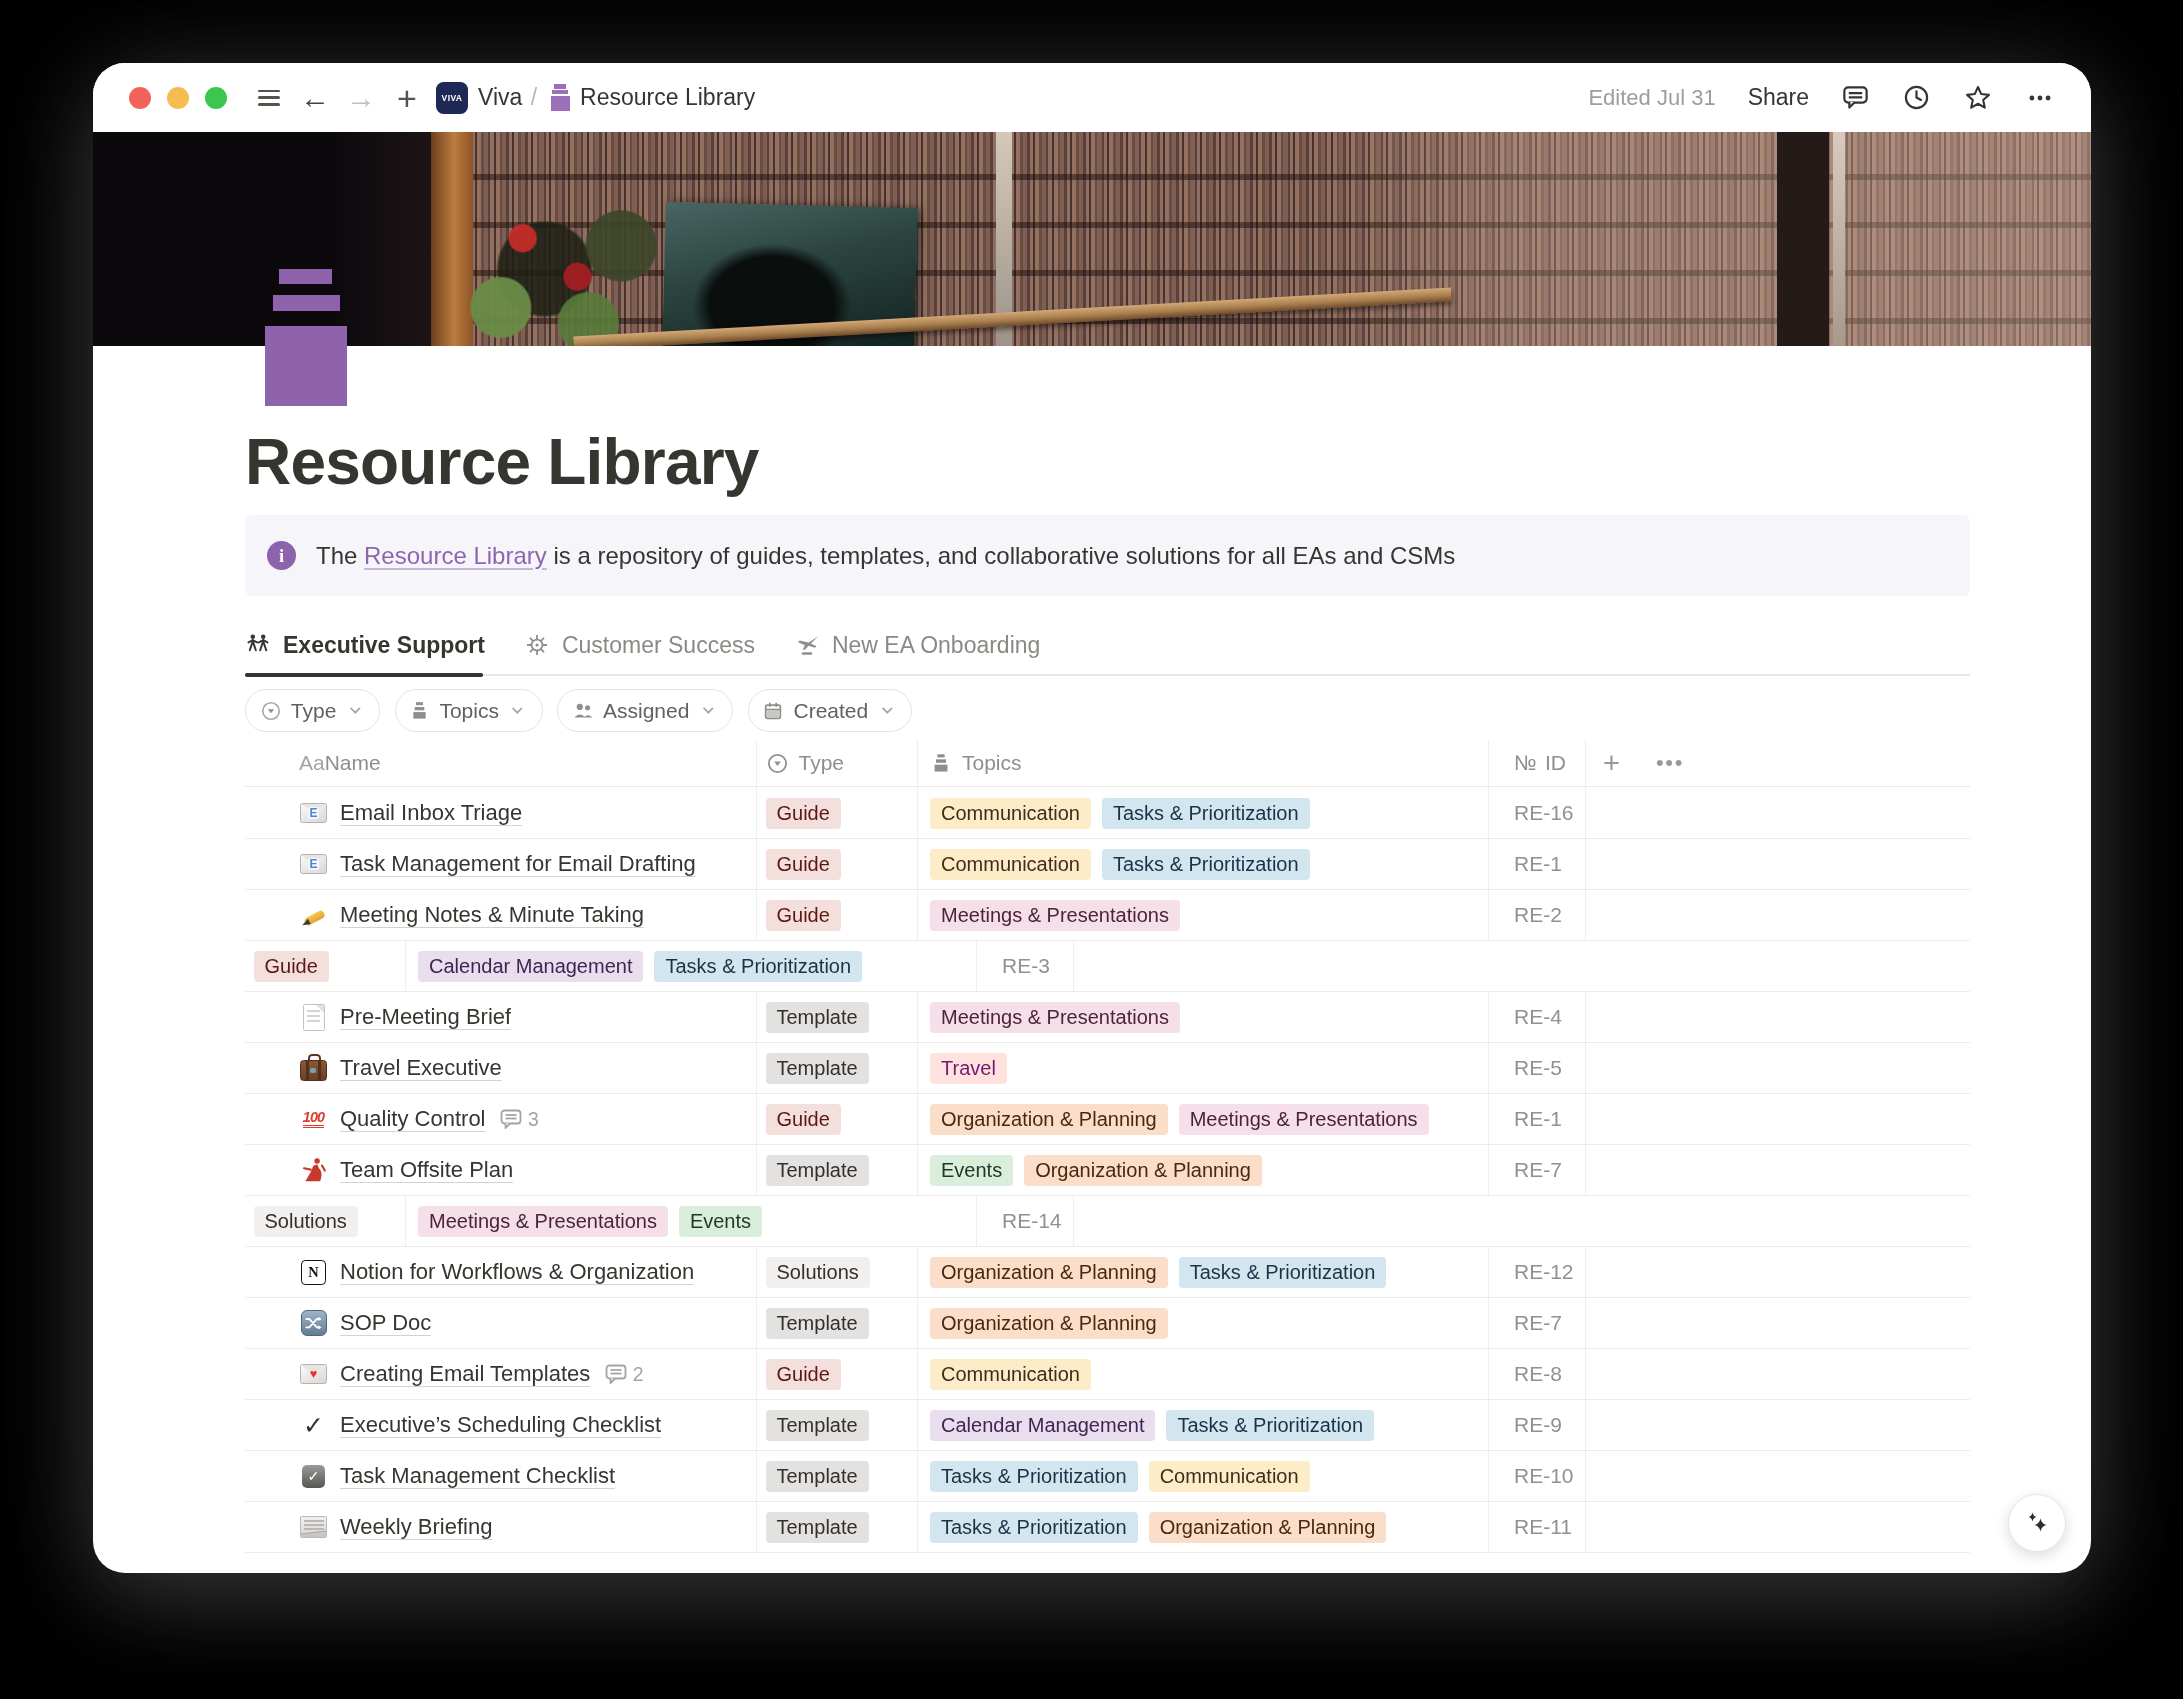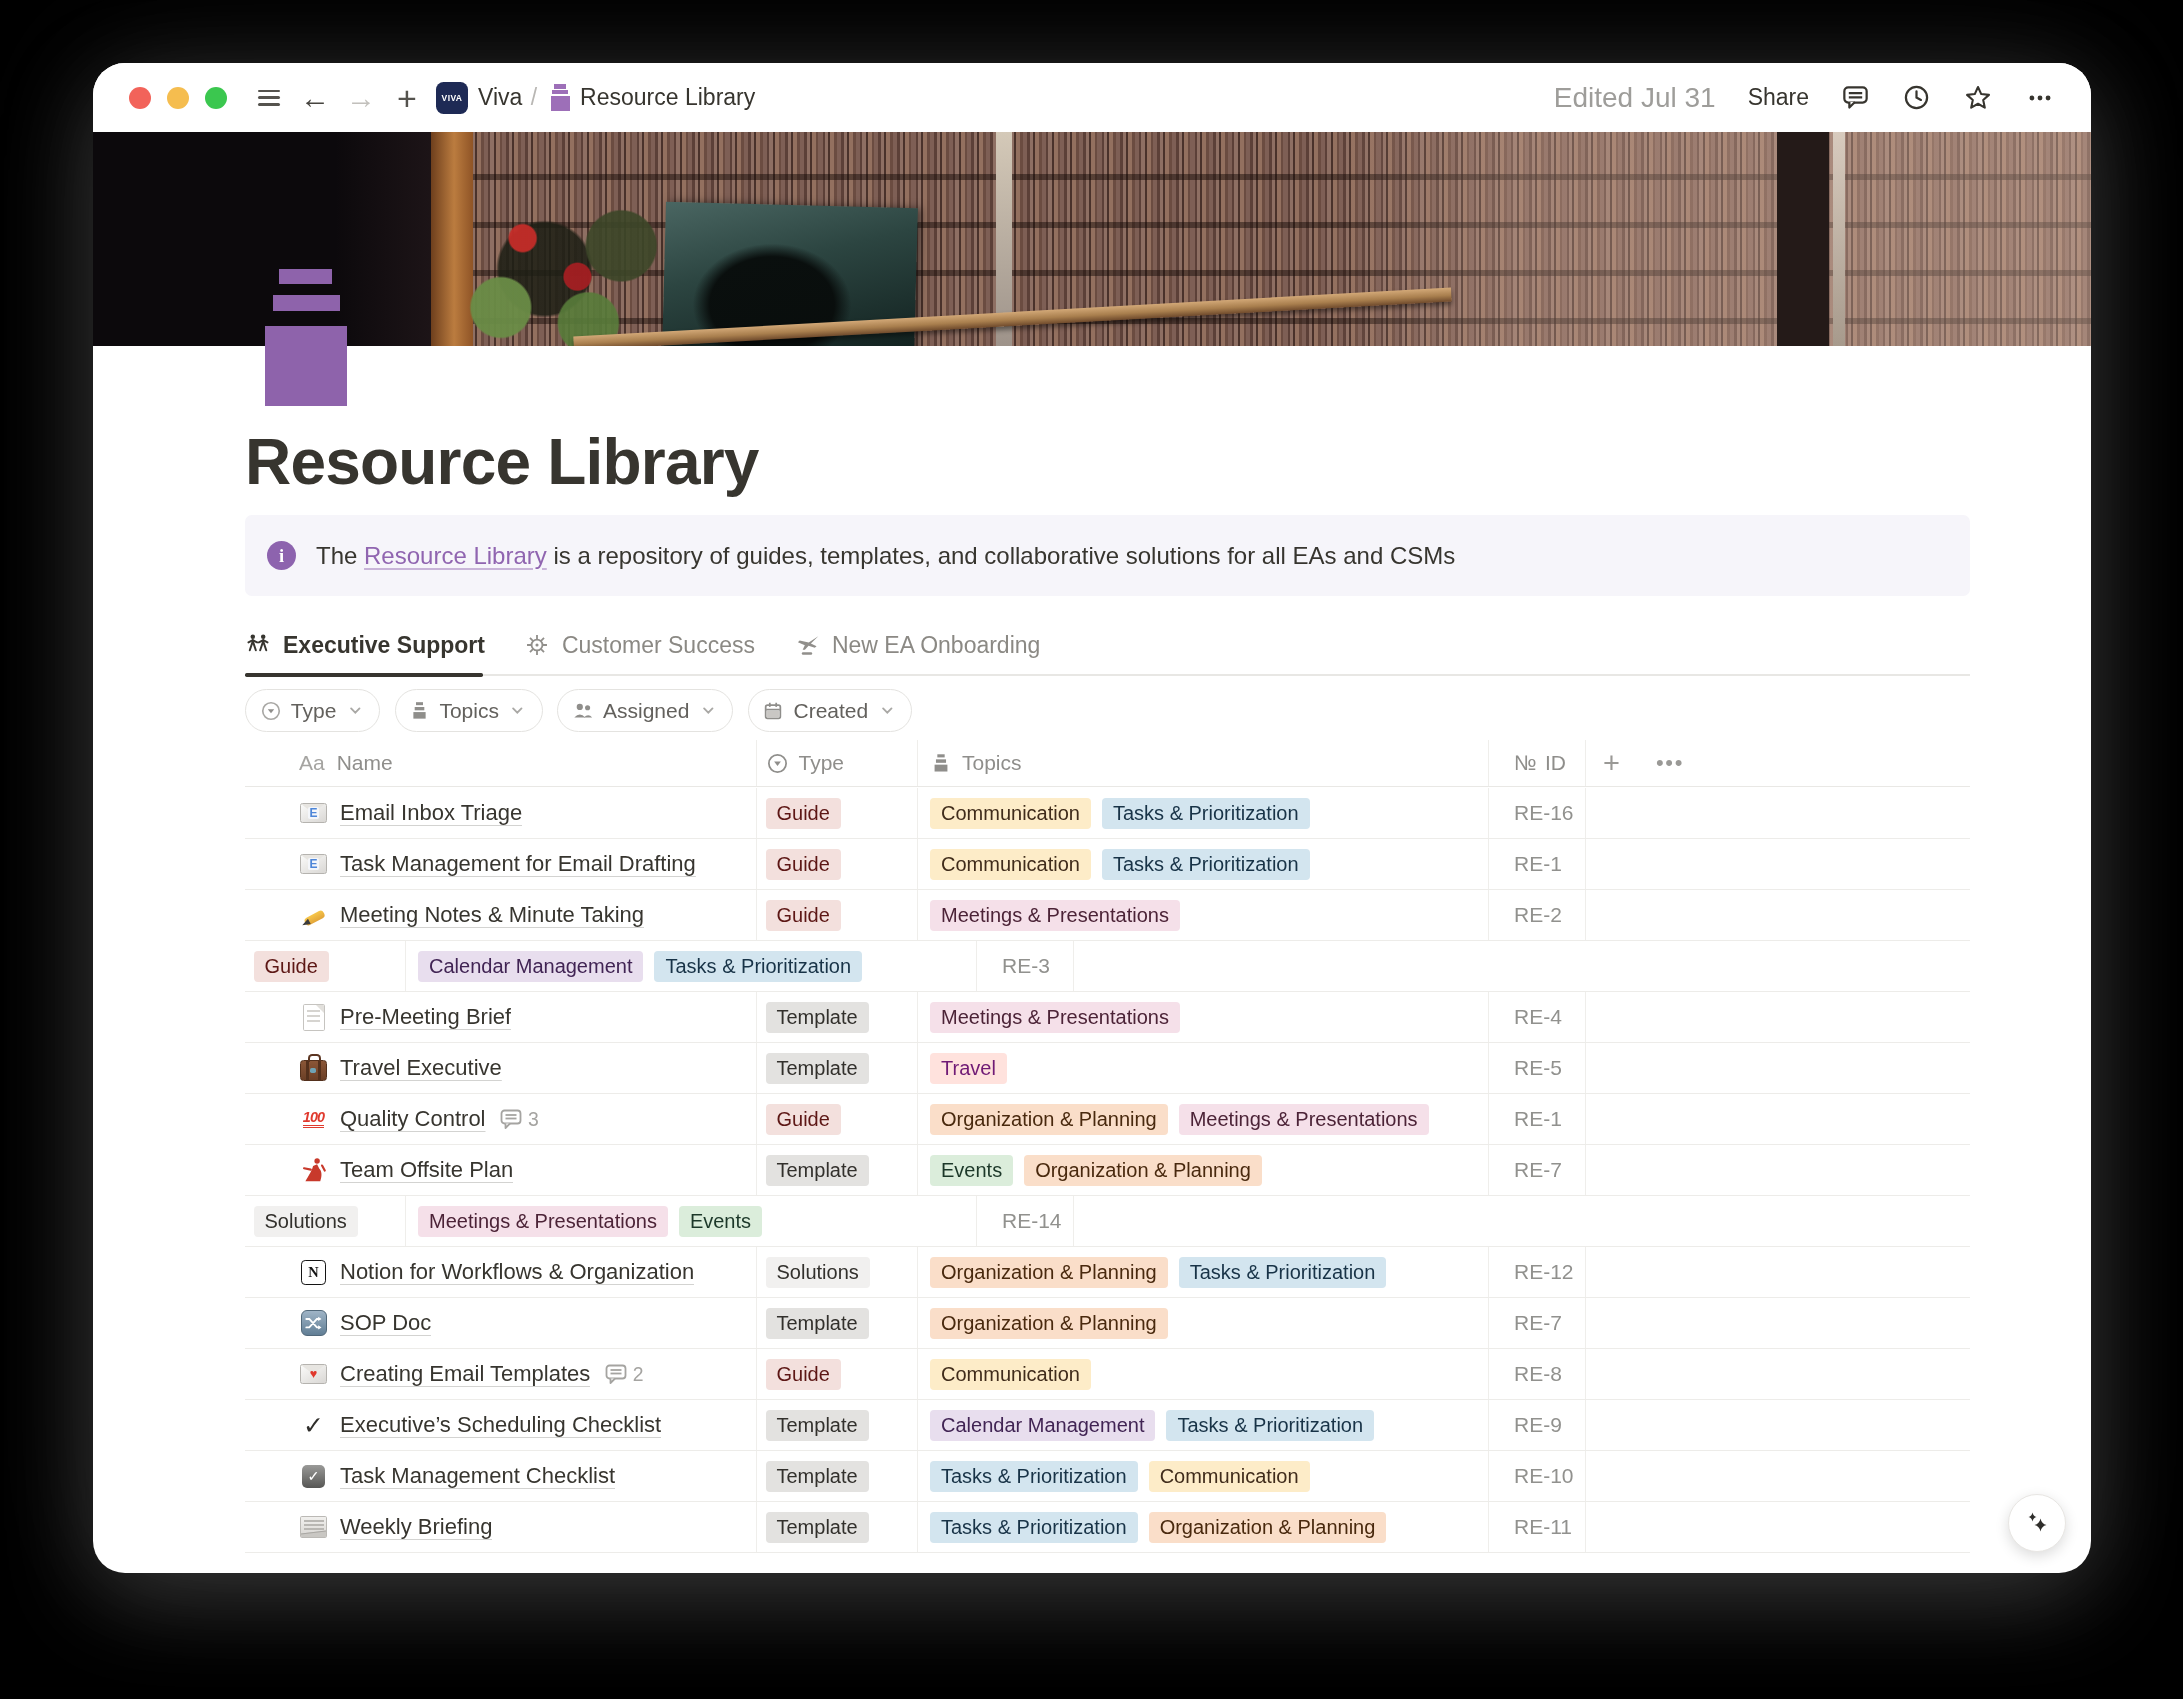--- a/index.html
+++ b/index.html
@@ -24,21 +24,21 @@
   .viva-logo{width:32px;height:32px;border-radius:7.6px;background:#1E2A55;display:flex;align-items:center;
              justify-content:center;color:#fff;font-size:8.5px;font-weight:700;letter-spacing:0.4px;margin-right:10px;}
   .crumb{font-size:23px;color:#37352F;margin-right:8.5px;}
   .crumb.sep{color:#B9B7B4;margin:0 5px 0 0;}
   .mini-arch{display:inline-flex;flex-direction:column;align-items:center;margin:0 10px 0 8.5px;}
   .mini-arch i{display:block;background:#9D6FB8;}
   .mini-arch i:nth-child(1){width:12px;height:4.2px;margin-bottom:1.7px;}
   .mini-arch i:nth-child(2){width:16px;height:4.2px;margin-bottom:1.7px;}
   .mini-arch i:nth-child(3){width:19.4px;height:14.4px;}
   .tb-right{margin-left:auto;display:flex;align-items:center;gap:32px;}
-  .edited{color:#9E9D9A;font-size:28px;}
+  .edited{color:#9E9D9A;font-size:22px;}
   .share{color:#37352F;font-size:23px;font-weight:500;}
   .tico{display:flex;align-items:center;justify-content:center;}
 
   
   .cover{position:absolute;left:0;top:69px;width:100%;height:214px;background:#2B1E1B;overflow:hidden;}
   .books{position:absolute;inset:0;
      background:
        repeating-linear-gradient(180deg, rgba(15,6,3,0) 0 42px, rgba(15,6,3,.45) 42px 48px),
        repeating-linear-gradient(90deg,#7E5F55 0 4.2px,#5C4038 4.2px 6.8px,#8E6F63 6.8px 10px,#4A322B 10px 12px,#93705F 12px 16px,#6B4C41 16px 18.6px);}
   .books-lighten{position:absolute;top:0;bottom:0;left:62%;right:0;
@@ -100,21 +100,21 @@
   .theader{position:absolute;left:0;top:677px;width:100%;height:47px;display:flex;color:#8F8E8B;font-size:21px;
            border-bottom:1.3px solid #E9E8E5;box-sizing:border-box;align-items:center;}
   .rows{position:absolute;left:0;top:725px;width:100%;}
   .trow{display:flex;height:51px;border-bottom:1.3px solid #EDECE9;box-sizing:border-box;align-items:center;}
   .cell{display:flex;align-items:center;height:100%;box-sizing:border-box;}
   .cell-name{width:512px;padding-left:54px;border-right:1.3px solid #EFEEEB;}
   .cell-type{width:161px;padding-left:8.5px;border-right:1.3px solid #EFEEEB;}
   .cell-topics{width:571px;padding-left:12px;border-right:1.3px solid #EFEEEB;overflow:hidden;white-space:nowrap;}
   .cell-id{width:97px;padding-left:25px;border-right:1.3px solid #EFEEEB;color:#91918E;font-size:21px;}
   .cell-extra{flex:1;}
-  .theader .cell-name{gap:12px;}
+  .theader .cell-name{}
   .aa{font-size:21px;color:#A5A4A1;}
   .hlabel{color:#8F8E8B;}
   .numero{margin-right:8.5px;}
   .hplus{font-size:29px;color:#9A9996;font-weight:300;margin-left:17px;}
   .hmore{font-size:22px;color:#9A9996;letter-spacing:1.7px;margin-left:36px;}
 
   .row-name{font-size:22px;font-weight:500;color:#37352F;margin-left:12px;text-decoration:underline;
             text-decoration-color:rgba(55,53,47,.22);text-decoration-thickness:1.3px;text-underline-offset:5px;
             white-space:nowrap;overflow:hidden;}
   .cbadge{display:flex;align-items:center;gap:5px;margin-left:13.5px;color:#A5A4A1;font-size:19.4px;flex:none;}

